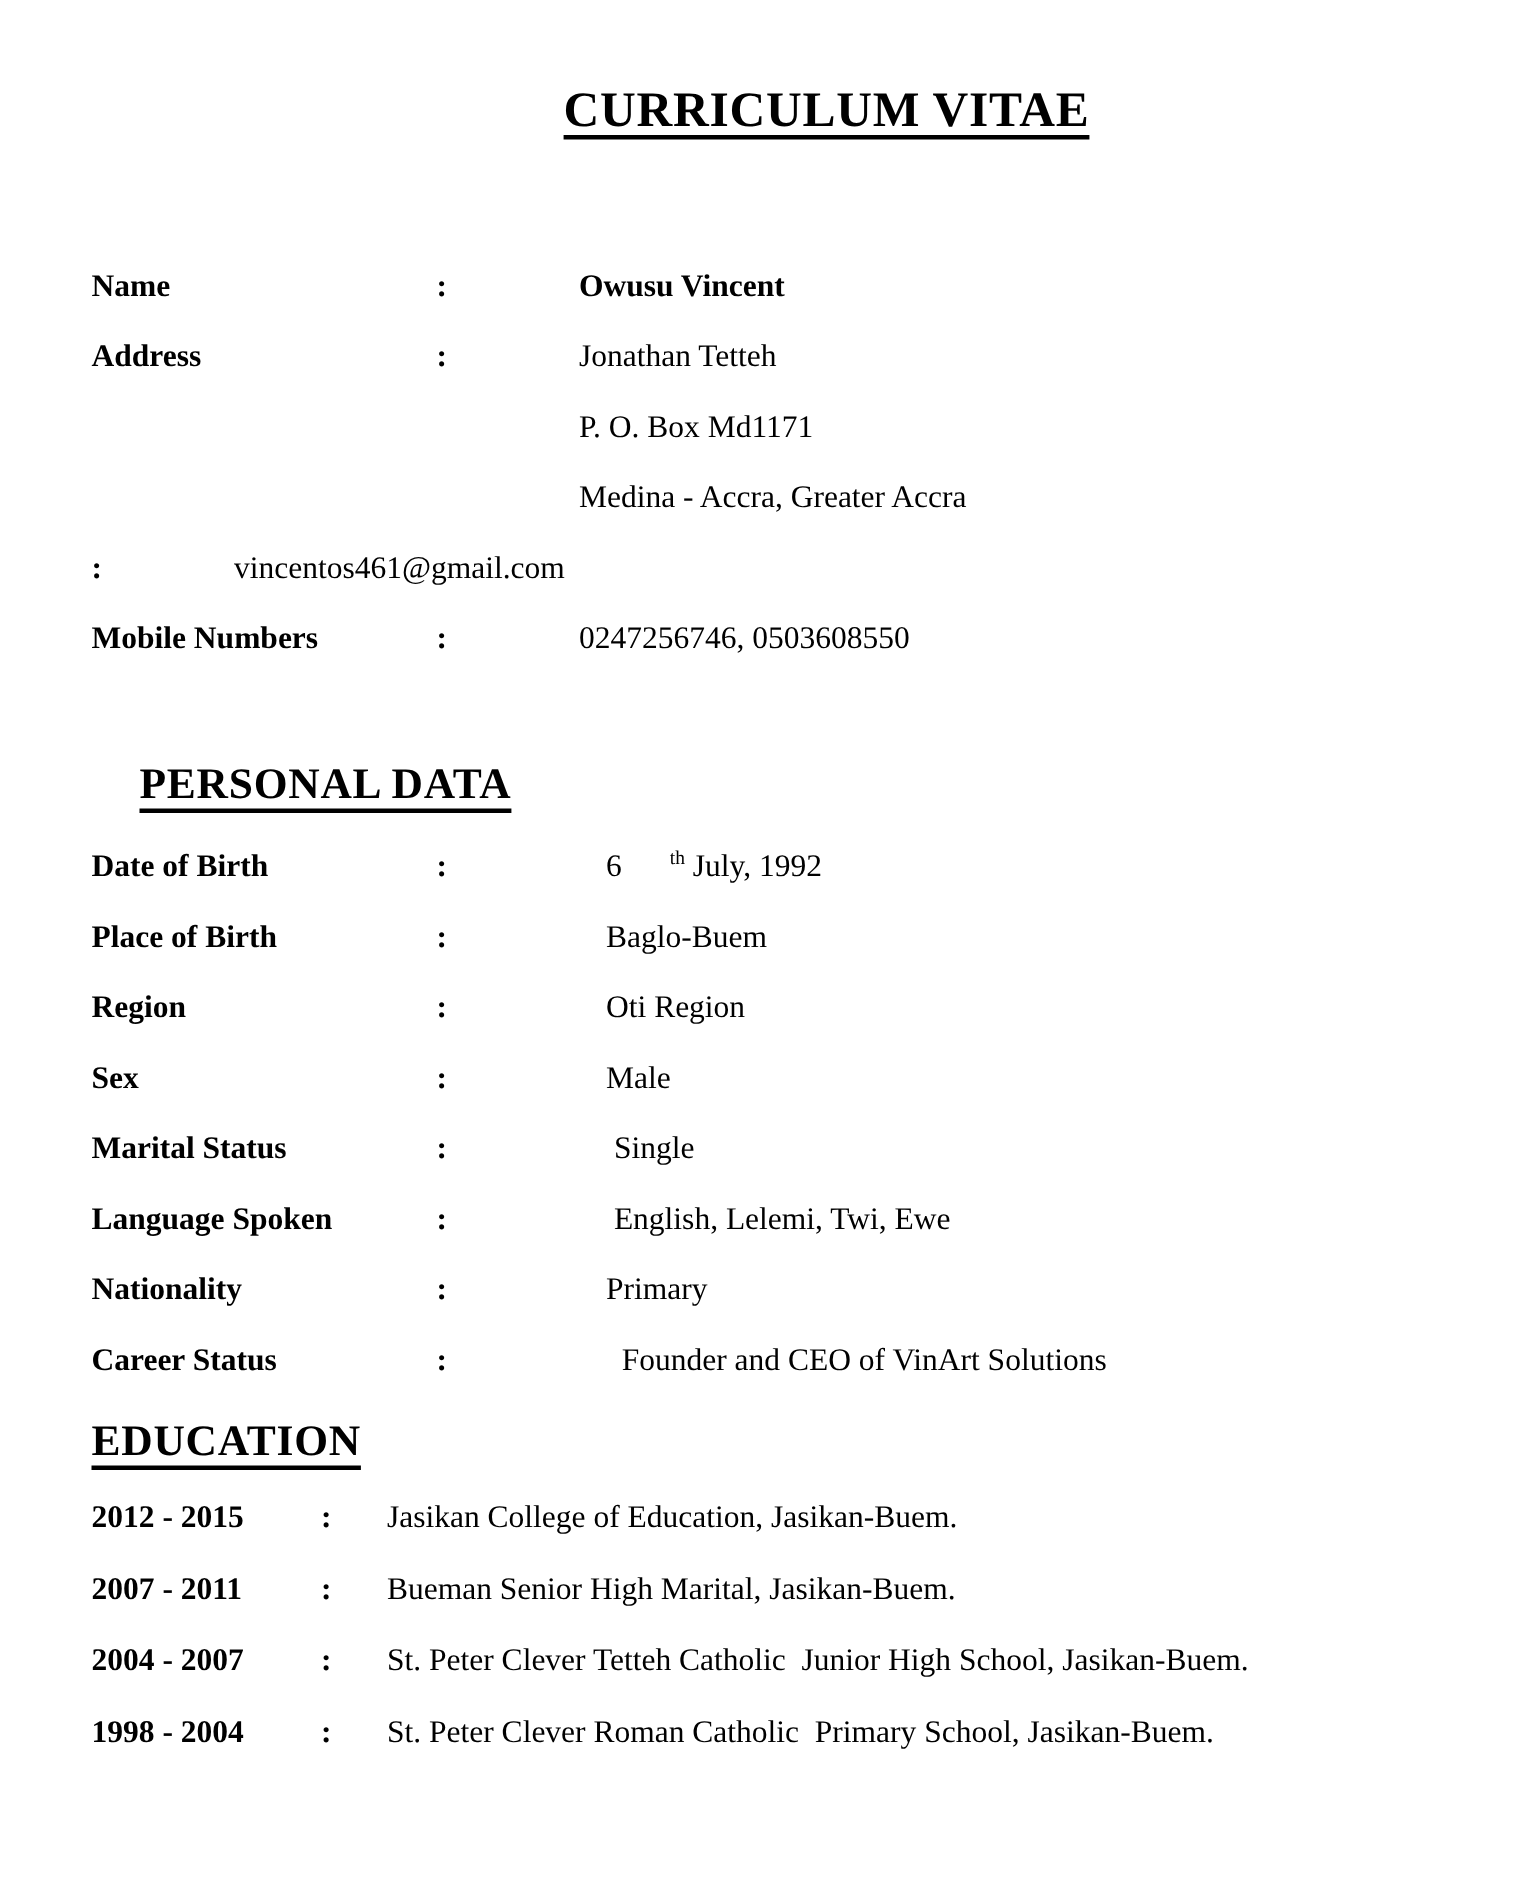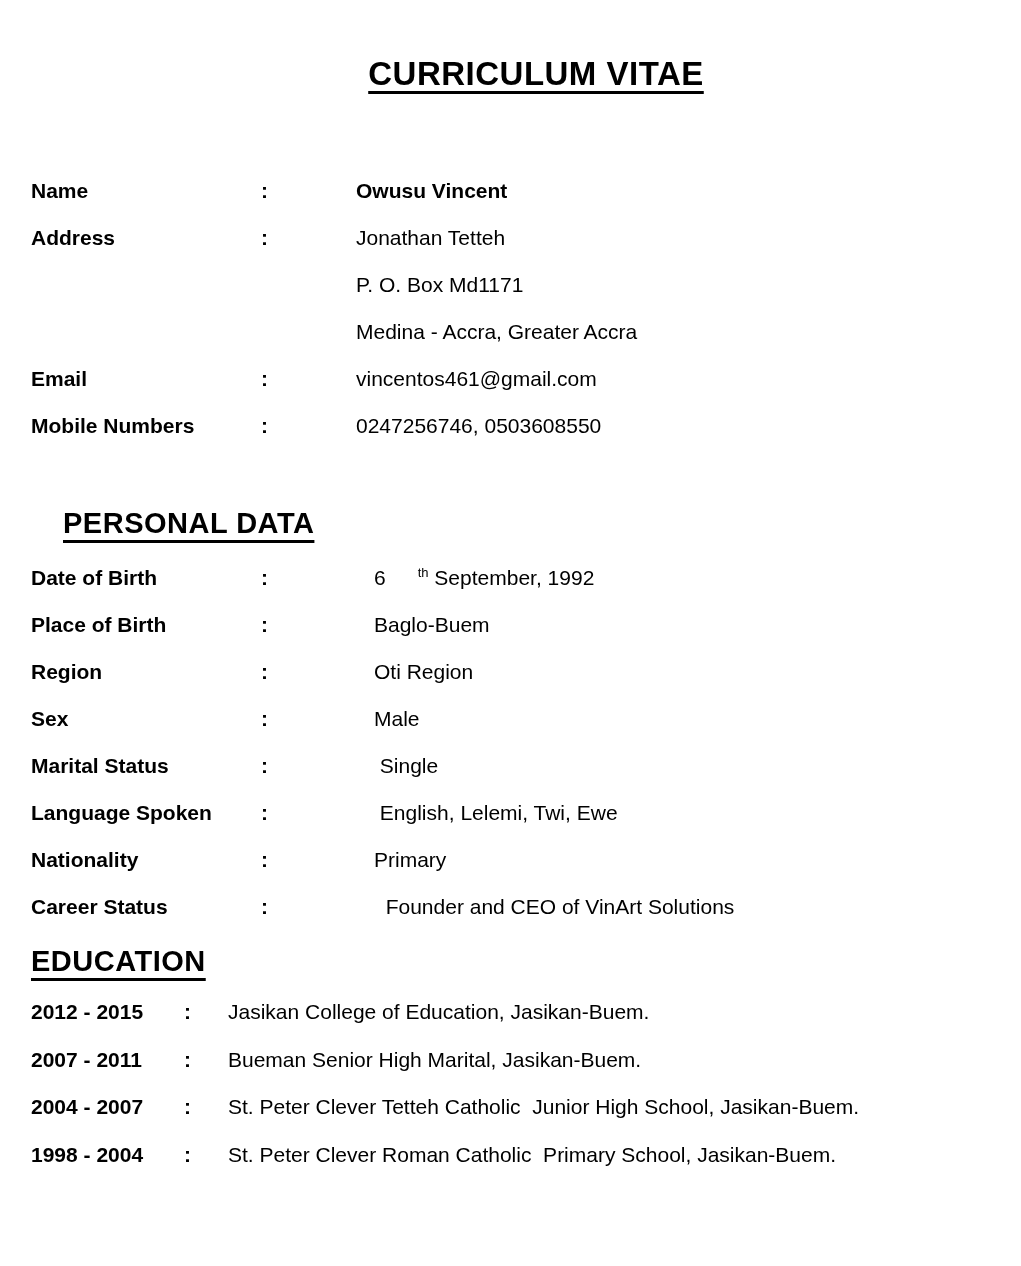--- a/index.html
+++ b/index.html
@@ -6,24 +6,24 @@
     margin: 0;
     padding: 0;
     background: #ffffff;
   }
   .page {
     position: relative;
     width: 1021px;
     height: 1266px;
     background: #ffffff;
     color: #000000;
-    font-family: Liberation Sans, sans-serif;
+    font-family: Liberation Serif, serif;
     overflow: hidden;
     box-sizing: border-box;
-    padding: 52px 60px 0 31px;
+    padding: 52px 60px 0 61px;
   }
   
   .title-wrap {
     text-align: center;
     text-indent: 80px;
     line-height: 44px;
     height: 44px;
   }
   .title-text {
     font-size: 33px;
@@ -117,39 +117,38 @@
       <span class="lbl"></span>
       <span class="colon"></span>
       <span class="val">P. O. Box Md1171</span>
     </div>
     <div class="row">
       <span class="lbl"></span>
       <span class="colon"></span>
       <span class="val">Medina - Accra, Greater Accra</span>
     </div>
     <div class="row">
-      <span class="lbl">Email</span>
       <span class="colon">:</span>
       <span class="val">vincentos461@gmail.com</span>
     </div>
     <div class="row">
       <span class="lbl">Mobile Numbers</span>
       <span class="colon">:</span>
       <span class="val">0247256746, 0503608550</span>
     </div>
   </div>
 
   <div class="section-heading personal-heading">
     <span class="hd">PERSONAL DATA</span>
   </div>
   <div class="section personal-section personal-rows">
     <div class="row">
       <span class="lbl">Date of Birth</span>
       <span class="colon">:</span>
-      <span class="val"><span>6</span><sup class="ord">th</sup><span> September, 1992</span></span>
+      <span class="val"><span>6</span><sup class="ord">th</sup><span> July, 1992</span></span>
     </div>
     <div class="row">
       <span class="lbl">Place of Birth</span>
       <span class="colon">:</span>
       <span class="val">Baglo-Buem</span>
     </div>
     <div class="row">
       <span class="lbl">Region</span>
       <span class="colon">:</span>
       <span class="val">Oti Region</span>

